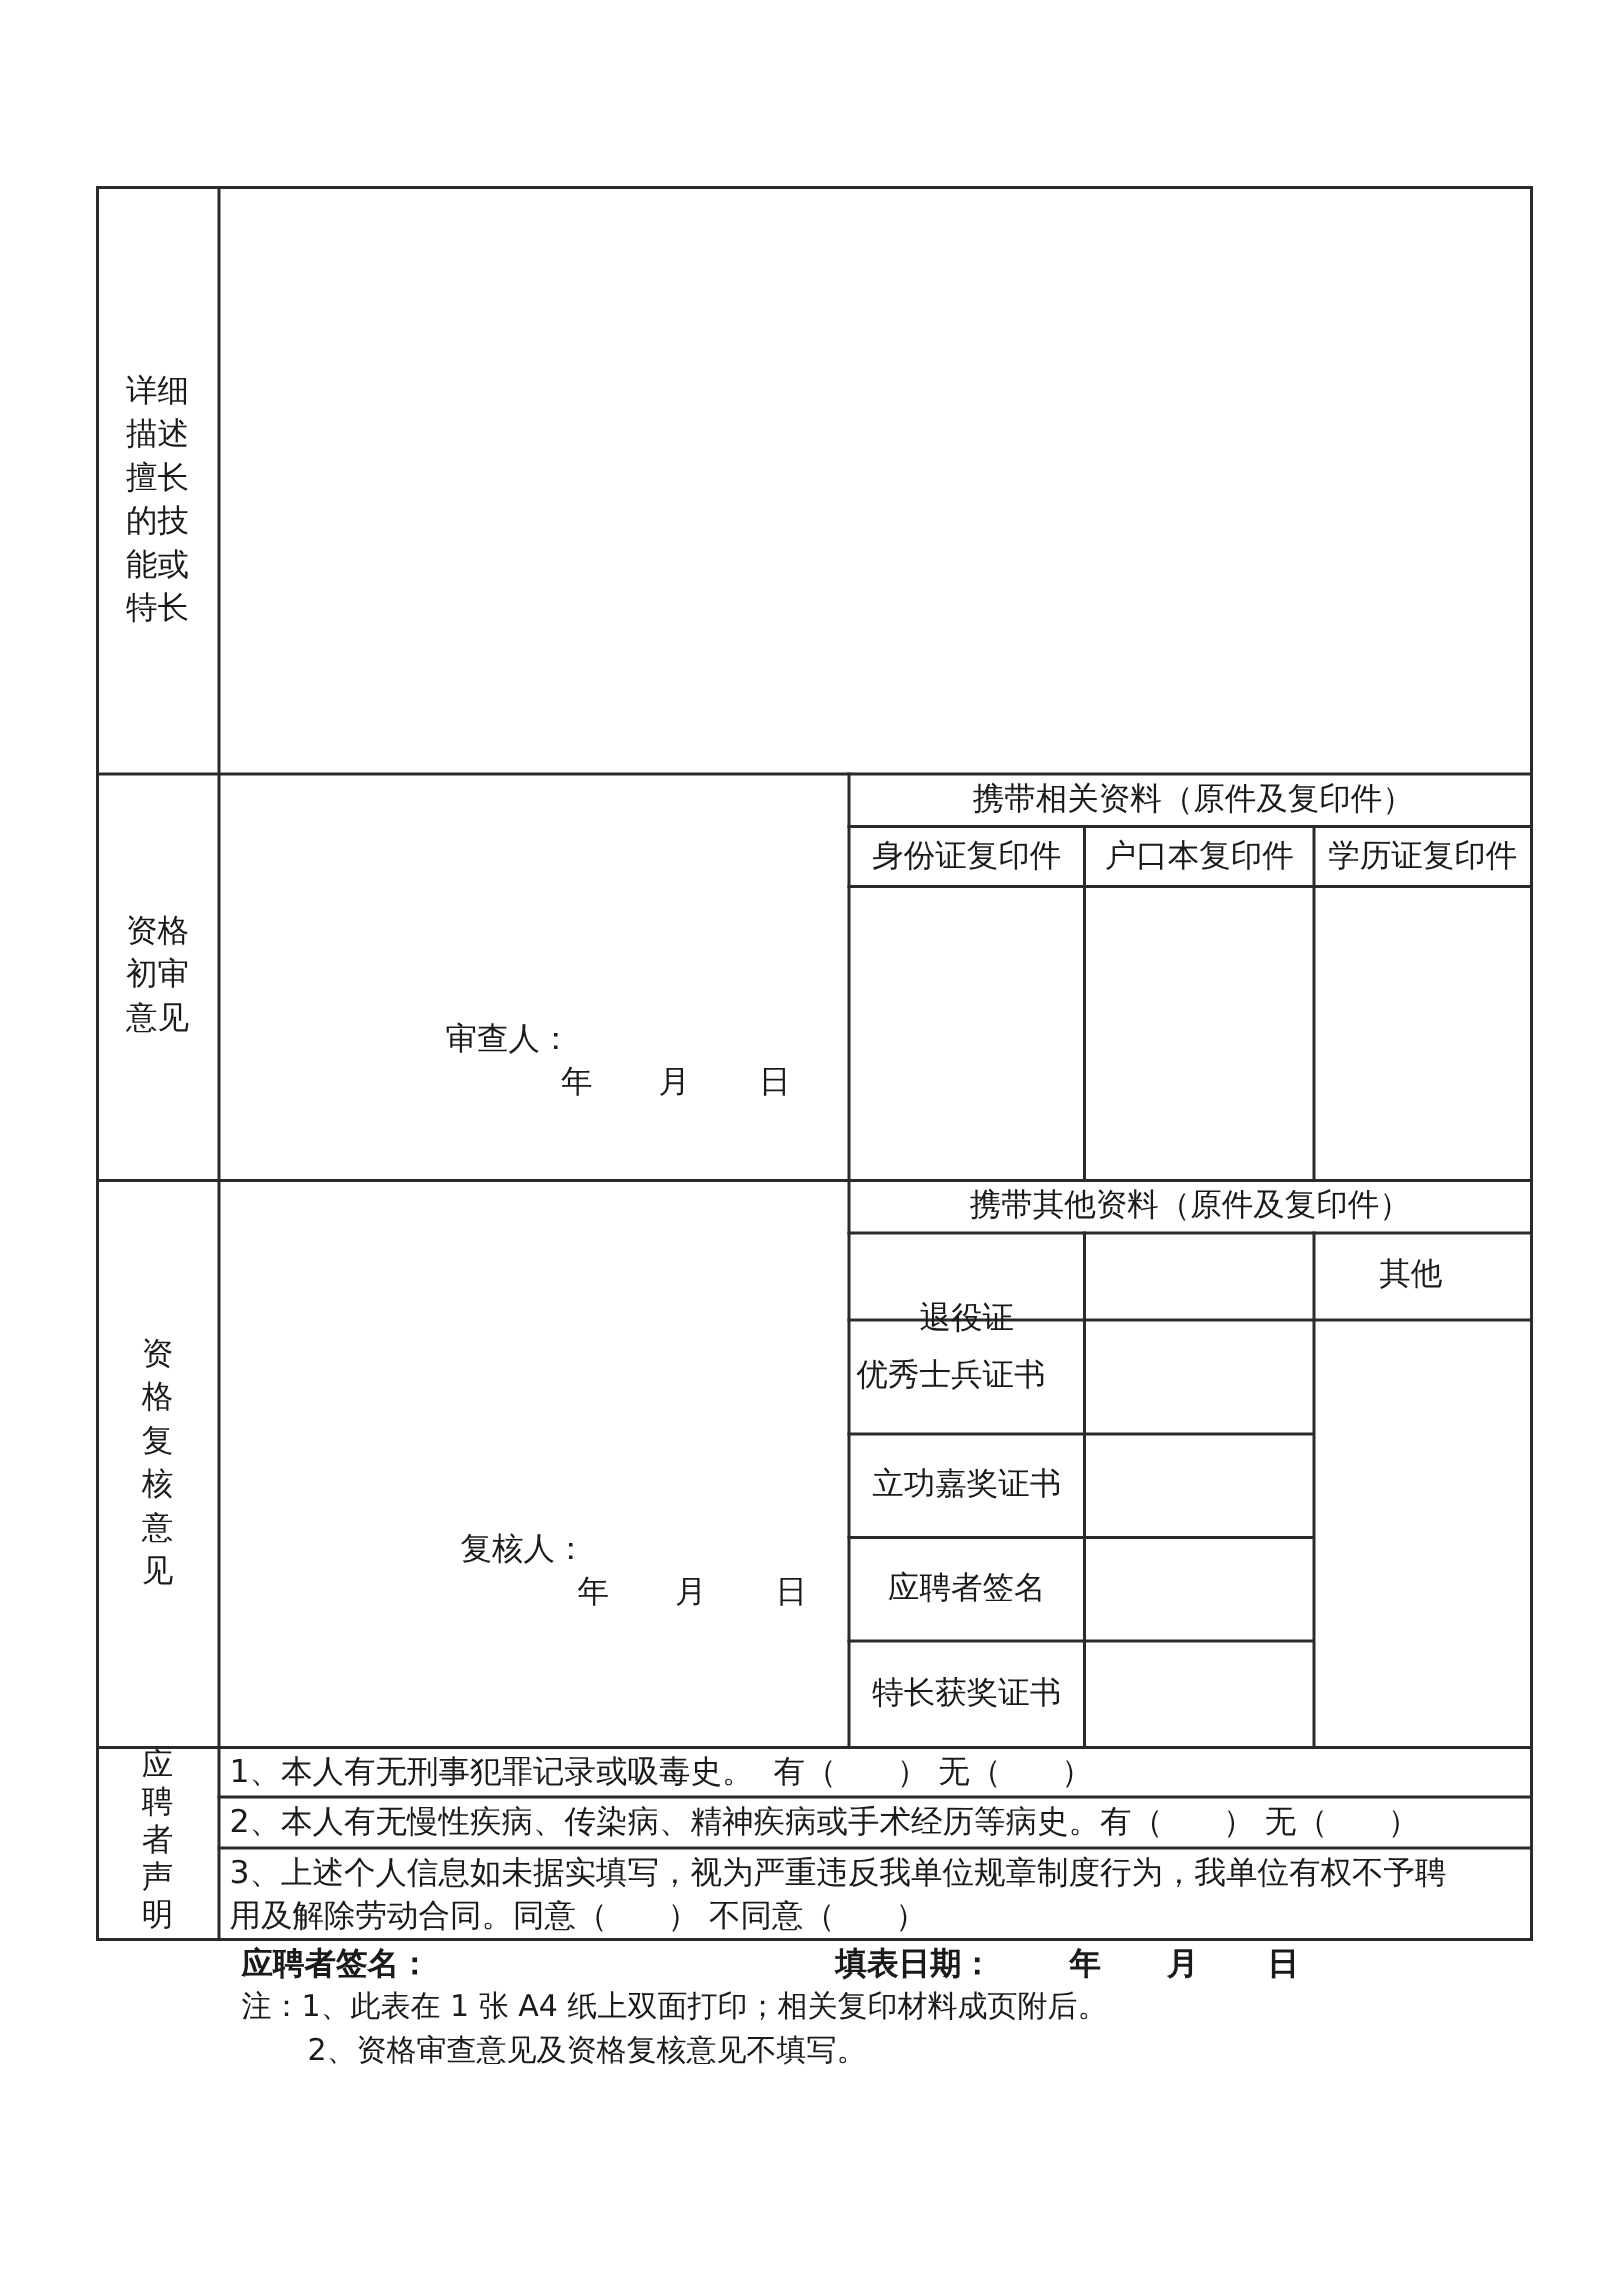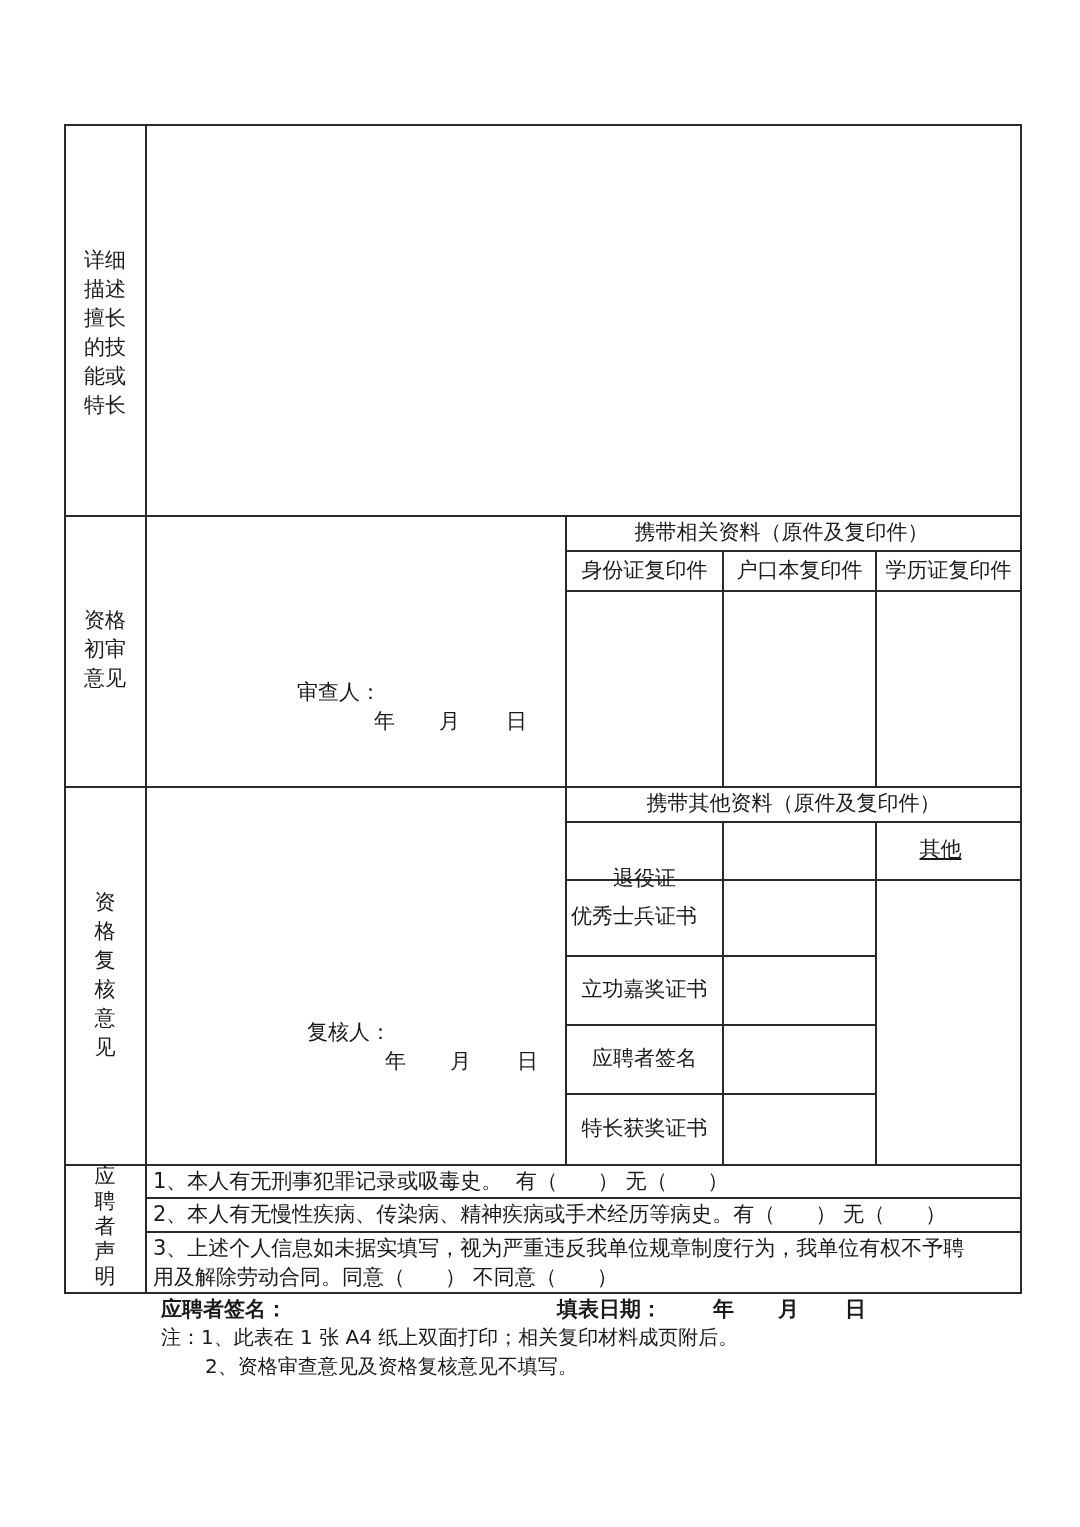--- a/index.html
+++ b/index.html
@@ -60,21 +60,21 @@
   <div>资格</div>
   <div>初审</div>
   <div>意见</div>
 </div>
 <div style="position:absolute;left:147px;top:517px;width:418px;height:269px;"></div>
 <div class="txt" style="left:297px;top:682px;">审查人：</div>
 <div class="txt" style="left:374px;top:711px;">年</div>
 <div class="txt" style="left:439px;top:711px;">月</div>
 <div class="txt" style="left:506px;top:711px;">日</div>
 
-<div class="txt center" style="left:553px;top:522px;width:457px;">携带相关资料（原件及复印件）</div>
+<div class="txt center" style="left:567px;top:522px;width:457px;">携带相关资料（原件及复印件）</div>
 <div class="txt center" style="left:567px;top:560px;width:155px;">身份证复印件</div>
 <div class="txt center" style="left:724px;top:560px;width:151px;">户口本复印件</div>
 <div class="txt center" style="left:877px;top:560px;width:143px;">学历证复印件</div>
 <div style="position:absolute;left:567px;top:592px;width:155px;height:194px;"></div>
 <div style="position:absolute;left:724px;top:592px;width:151px;height:194px;"></div>
 <div style="position:absolute;left:877px;top:592px;width:143px;height:194px;"></div>
 
 <div class="vlabel" style="left:76px;top:888px;width:58px;">
   <div>资</div>
   <div>格</div>
@@ -84,21 +84,21 @@
   <div>见</div>
 </div>
 <div style="position:absolute;left:147px;top:788px;width:418px;height:376px;"></div>
 <div class="txt" style="left:307px;top:1022px;">复核人：</div>
 <div class="txt" style="left:385px;top:1051px;">年</div>
 <div class="txt" style="left:450px;top:1051px;">月</div>
 <div class="txt" style="left:517px;top:1051px;">日</div>
 
 <div class="txt center" style="left:567px;top:793px;width:453px;">携带其他资料（原件及复印件）</div>
 <div class="txt center" style="left:567px;top:868px;width:155px;">退役证</div>
-<div class="txt center" style="left:877px;top:839px;width:127px;text-decoration:underline;">其他</div>
+<div class="txt center" style="left:877px;top:839px;width:127px;">其他</div>
 <div class="txt center" style="left:567px;top:906px;width:134px;">优秀士兵证书</div>
 <div class="txt center" style="left:567px;top:979px;width:155px;">立功嘉奖证书</div>
 <div class="txt center" style="left:567px;top:1048px;width:155px;">应聘者签名</div>
 <div class="txt center" style="left:567px;top:1118px;width:155px;">特长获奖证书</div>
 <div style="position:absolute;left:724px;top:823px;width:151px;height:56px;"></div>
 <div style="position:absolute;left:724px;top:881px;width:151px;height:74px;"></div>
 <div style="position:absolute;left:724px;top:957px;width:151px;height:67px;"></div>
 <div style="position:absolute;left:724px;top:1026px;width:151px;height:67px;"></div>
 <div style="position:absolute;left:724px;top:1095px;width:151px;height:69px;"></div>
 <div style="position:absolute;left:877px;top:881px;width:143px;height:283px;"></div>

